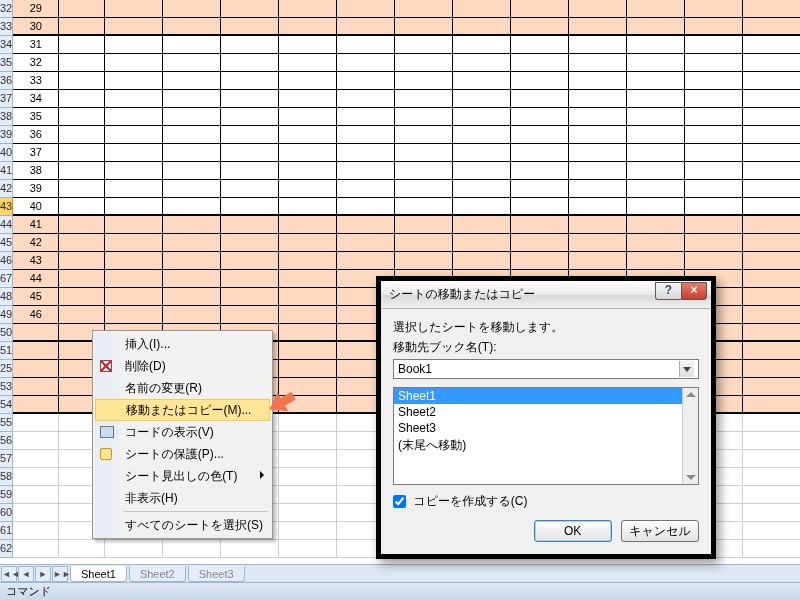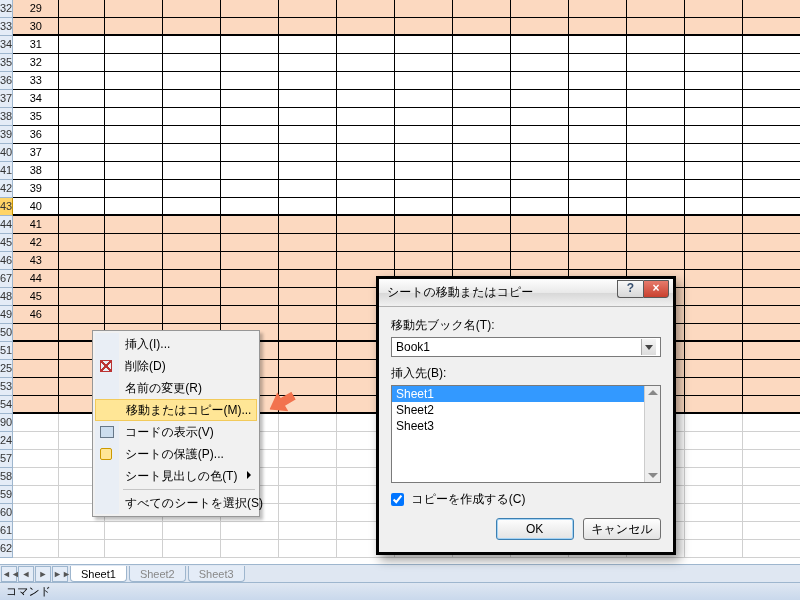--- a/index.html
+++ b/index.html
@@ -104,21 +104,21 @@
     padding-left: 6px;
     line-height: 17px;
     font-size: 11px;
   }
 
   
   .ctxmenu {
     position: absolute;
     left: 92px;
     top: 330px;
-    width: 168px;
+    width: 181px;
     background: #f1f1f1;
     border: 1px solid #979797;
     box-shadow: 3px 3px 3px rgba(0,0,0,0.25);
     padding: 2px;
   }
   .ctxmenu .iconcol {
     position: absolute;
     top: 2px; bottom: 2px; left: 2px;
     width: 24px;
     background: #e9eef5;
@@ -162,23 +162,23 @@
   
   .ico-del { width: 12px; height: 12px; border: 1px solid #b33; background: linear-gradient(45deg, transparent 44%, #b33 44%, #b33 56%, transparent 56%), linear-gradient(-45deg, transparent 44%, #b33 44%, #b33 56%, transparent 56%); margin:3px;}
   .ico-code { width:14px;height:12px;border:1px solid #678;background:#cde;margin:3px;}
   .ico-prot { width:12px;height:12px;border:1px solid #c90;background:#ffe696;border-radius:2px;margin:3px;}
 
   
   .dialog {
     position: absolute;
     left: 376px;
     top: 276px;
-    width: 300px;
+    width: 340px;
     background: #f0f0f0;
-    border: 3px solid #000000;
+    border: 5px solid #000000;
     box-shadow: 4px 5px 10px rgba(0,0,0,0.4);
   }
   .titlebar {
     height: 28px;
     background: linear-gradient(#fefefe 0%, #e9e9e9 50%, #d7d7d7 51%, #f0f0f0 100%);
     display: flex;
     align-items: center;
     padding-left: 8px;
     border-bottom: 1px solid #b0b0b0;
     position: relative;
@@ -795,42 +795,42 @@
           <div class="colblock" style="width: 58px;"></div>
           <div class="colblock" style="width: 58px;"></div>
           <div class="colblock" style="width: 58px;"></div>
           <div class="colblock" style="width: 58px;"></div>
           <div class="colblock" style="width: 58px;"></div>
           <div class="colblock" style="width: 58px;"></div>
         </div>
       </div>
     </div>
     <div class="row lighter">
-      <div class="rowhead">90</div>
+      <div class="rowhead">55</div>
       <div class="cells">
         <div class="cellA"></div>
         <div class="cellrest">
           <div class="colblock" style="width: 46px;"></div>
           <div class="colblock" style="width: 58px;"></div>
           <div class="colblock" style="width: 58px;"></div>
           <div class="colblock" style="width: 58px;"></div>
           <div class="colblock" style="width: 58px;"></div>
           <div class="colblock" style="width: 58px;"></div>
           <div class="colblock" style="width: 58px;"></div>
           <div class="colblock" style="width: 58px;"></div>
           <div class="colblock" style="width: 58px;"></div>
           <div class="colblock" style="width: 58px;"></div>
           <div class="colblock" style="width: 58px;"></div>
           <div class="colblock" style="width: 58px;"></div>
           <div class="colblock" style="width: 58px;"></div>
         </div>
       </div>
     </div>
     <div class="row lighter">
-      <div class="rowhead">24</div>
+      <div class="rowhead">56</div>
       <div class="cells">
         <div class="cellA"></div>
         <div class="cellrest">
           <div class="colblock" style="width: 46px;"></div>
           <div class="colblock" style="width: 58px;"></div>
           <div class="colblock" style="width: 58px;"></div>
           <div class="colblock" style="width: 58px;"></div>
           <div class="colblock" style="width: 58px;"></div>
           <div class="colblock" style="width: 58px;"></div>
           <div class="colblock" style="width: 58px;"></div>
@@ -1002,46 +1002,48 @@
   <div class="ctxitem">
     <span class="ctxicon">
         <div class="ico-prot"></div>
       </span>
     <span>シートの保護(P)...</span>
   </div>
   <div class="ctxitem">
     <span>シート見出しの色(T)</span>
     <span class="arrow"></span>
   </div>
+  <div class="ctxitem">非表示(H)</div>
   <div class="ctxsep"></div>
   <div class="ctxitem">すべてのシートを選択(S)</div>
 </div>
 
 <div class="pointer p1"></div>
 <div class="pointer p2"></div>
 
 <div class="dialog">
   <div class="titlebar">
     <span class="title">シートの移動またはコピー</span>
     <div class="winbtns">
       <div class="winbtn help">?</div>
       <div class="winbtn close">×</div>
     </div>
   </div>
   <div class="dlgbody">
+    <label>選択したシートを移動します。</label>
     <label>移動先ブック名(T):</label>
     <div class="combo">
       <span>Book1</span>
       <span class="drop"></span>
     </div>
-    <label>挿入先(B):</label>
     <div class="listbox">
       <div class="item sel">Sheet1</div>
       <div class="item">Sheet2</div>
       <div class="item">Sheet3</div>
+      <div class="item">(末尾へ移動)</div>
       <div class="scroll"></div>
     </div>
     <div class="chkrow">
       <input type="checkbox" checked="" style="">
       <span>コピーを作成する(C)</span>
     </div>
     <div class="buttons">
       <span class="btn default">OK</span>
       <span class="btn">キャンセル</span>
     </div>

